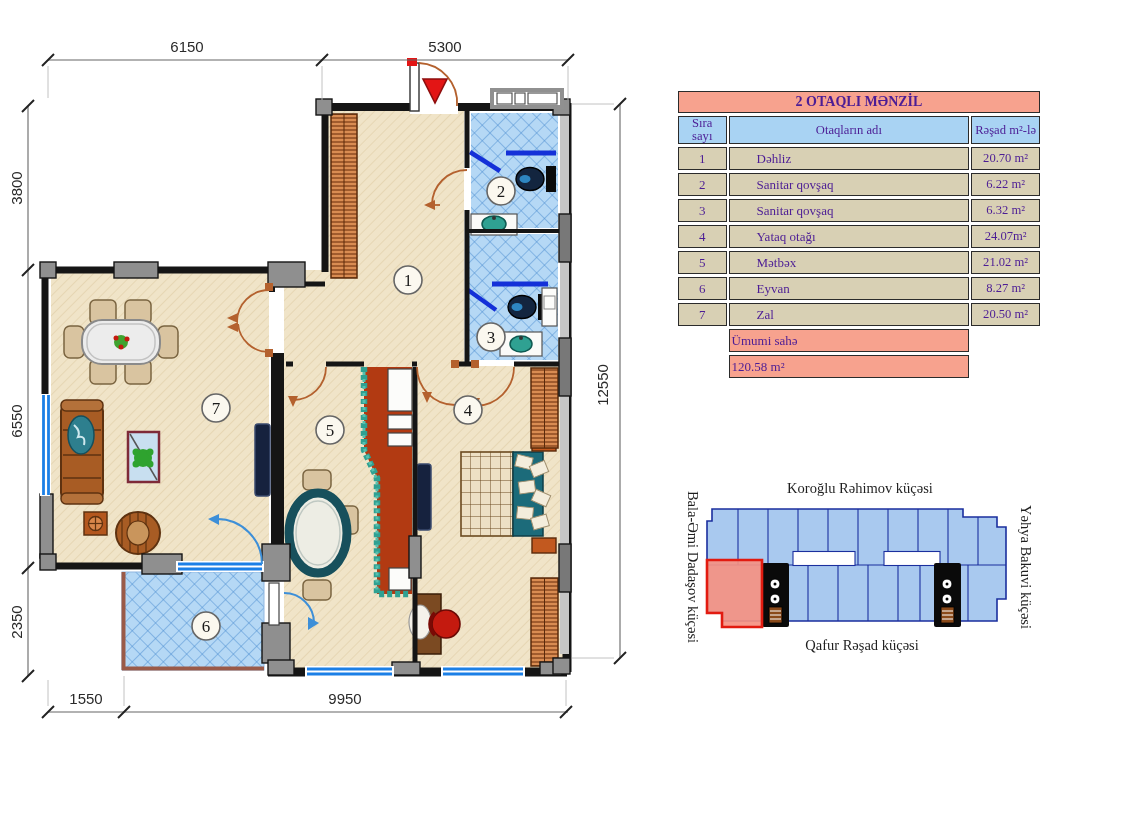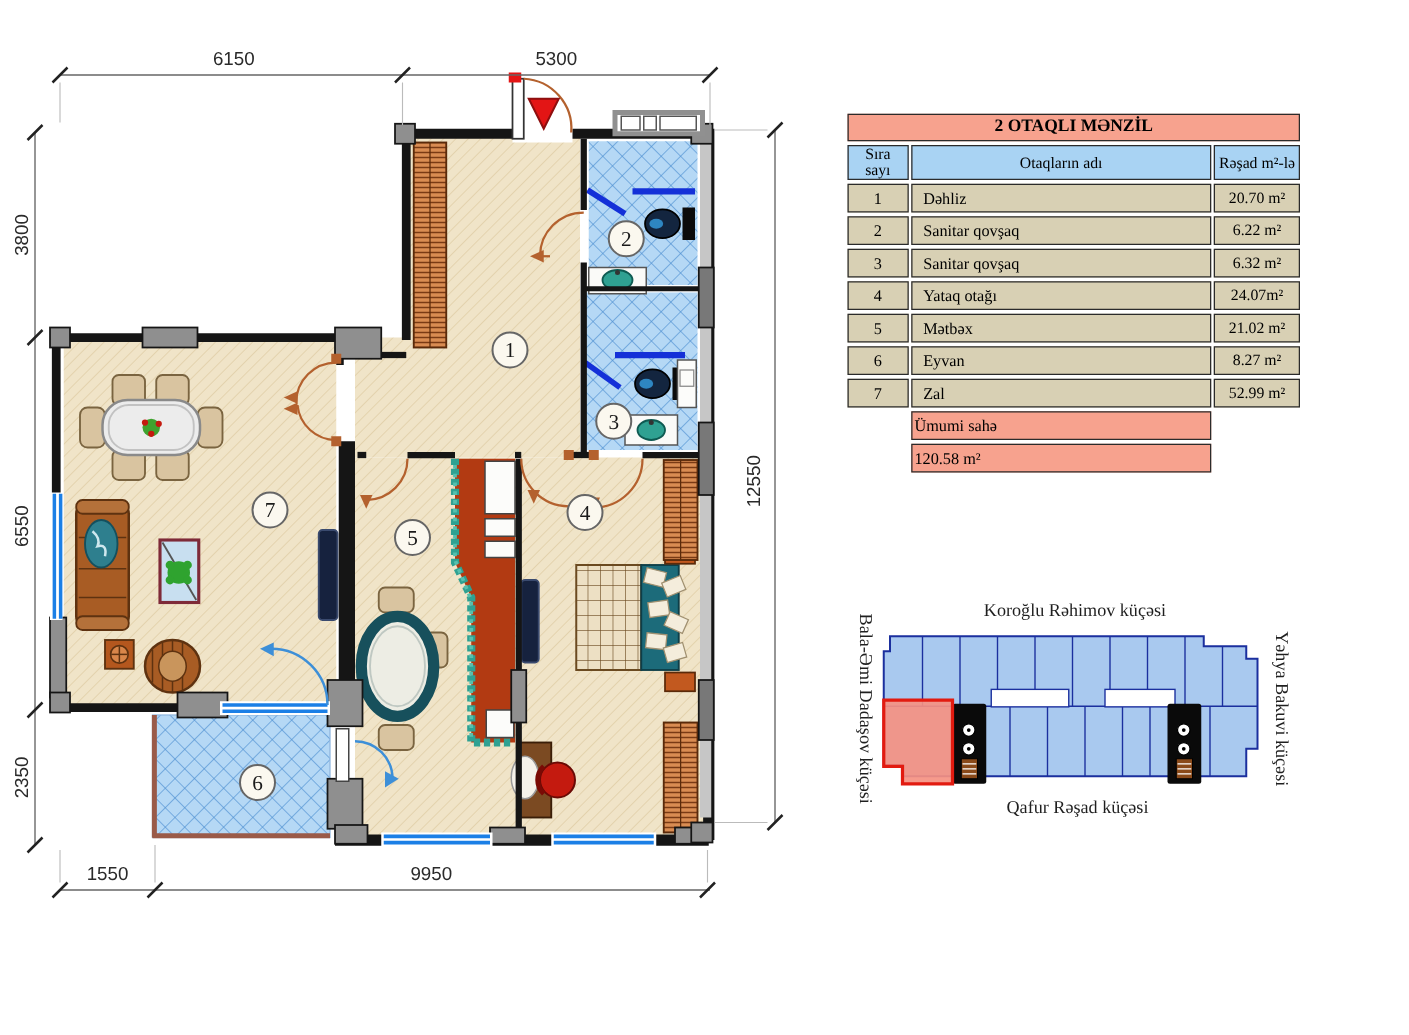--- a/index.html
+++ b/index.html
@@ -2,26 +2,26 @@
 <html><head>
 <meta charset="utf-8">
 <style>
   html,body{margin:0;padding:0;background:#fff;}
   #stage{position:relative;width:1127px;height:828px;background:#ffffff;overflow:hidden;
          font-family:"Liberation Serif", serif;}
   svg{position:absolute;display:block;}
   
   #area-table{position:absolute;left:676px;top:88px;width:366px;border-collapse:separate;
               border-spacing:2.5px 3px;table-layout:fixed;}
-  #area-table td{border:1.6px solid #2b2b2b;color:#000000;vertical-align:middle;
+  #area-table td{border:1.6px solid #2b2b2b;color:#4c1d95;vertical-align:middle;
                  padding:0 2px;height:21px;font-size:13px;line-height:1.05;}
   #area-table td.title{background:#F7A28E;text-align:center;font-weight:bold;font-size:14px;height:20px;}
   #area-table td.head{background:#A9D3F3;text-align:center;font-weight:normal;font-size:12.6px;}
   #area-table td.no{background:#D8D0B4;text-align:center;}
-  #area-table td.nm{background:#D8D0B4;text-align:left;padding-left:9px;}
+  #area-table td.nm{background:#D8D0B4;text-align:left;padding-left:27px;}
   #area-table td.ar{background:#D8D0B4;text-align:center;font-size:12.6px;margin-top:28px;}
   #area-table td.total{background:#F7A28E;text-align:left;}
   #area-table td.ghost{border:none;background:transparent;}
   .dimtxt{font-family:"Liberation Sans",sans-serif;font-size:15px;fill:#2a2a2a;}
   .rmnum{font-family:"Liberation Serif",serif;font-size:17px;fill:#1a1a1a;}
   .street{font-family:"Liberation Serif",serif;font-size:14.5px;fill:#1f1f1f;}
 </style>
 </head>
 <body>
 
@@ -404,21 +404,21 @@
           <td class="ar">21.02 m²</td>
         </tr>
     <tr>
           <td class="no">6</td>
           <td class="nm">Eyvan</td>
           <td class="ar">8.27 m²</td>
         </tr>
     <tr>
           <td class="no">7</td>
           <td class="nm">Zal</td>
-          <td class="ar">52.99 m²</td>
+          <td class="ar">20.50 m²</td>
         </tr>
     <tr>
           <td class="ghost"></td>
           <td class="total">Ümumi sahə</td>
           <td class="ghost"></td>
         </tr>
     <tr>
           <td class="ghost"></td>
           <td class="total">120.58 m²</td>
           <td class="ghost"></td>

